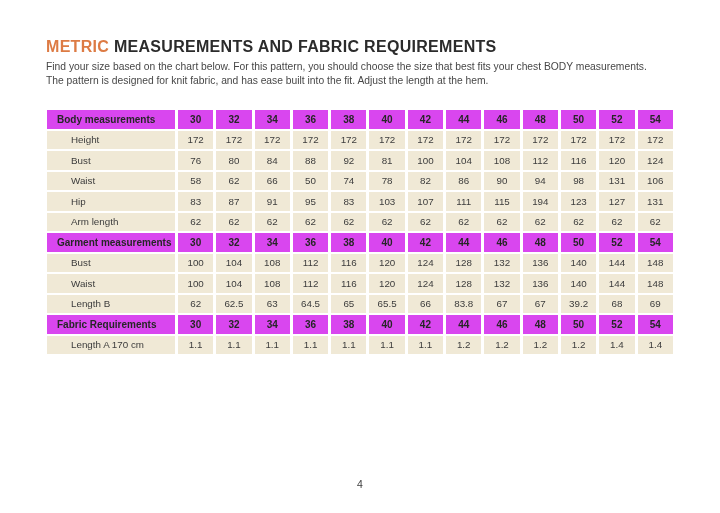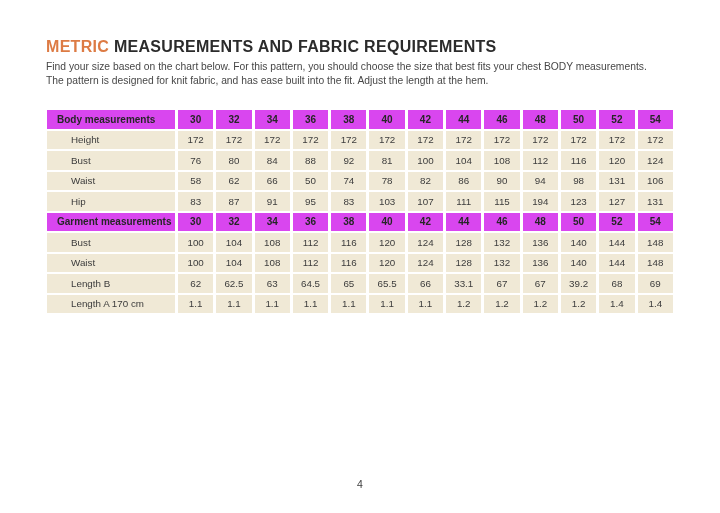--- a/index.html
+++ b/index.html
@@ -162,20 +162,36 @@
           <td>83</td>
           <td>103</td>
           <td>107</td>
           <td>111</td>
           <td>115</td>
           <td>194</td>
           <td>123</td>
           <td>127</td>
           <td>131</td>
         </tr>
+        <tr>
+          <td class="label">Arm length</td>
+          <td>62</td>
+          <td>62</td>
+          <td>62</td>
+          <td>62</td>
+          <td>62</td>
+          <td>62</td>
+          <td>62</td>
+          <td>62</td>
+          <td>62</td>
+          <td>62</td>
+          <td>62</td>
+          <td>62</td>
+          <td>62</td>
+        </tr>
         <tr class="section-header">
           <td class="label">Garment measurements</td>
           <td>30</td>
           <td>32</td>
           <td>34</td>
           <td>36</td>
           <td>38</td>
           <td>40</td>
           <td>42</td>
           <td>44</td>
@@ -219,27 +235,43 @@
         </tr>
         <tr>
           <td class="label">Length B</td>
           <td>62</td>
           <td>62.5</td>
           <td>63</td>
           <td>64.5</td>
           <td>65</td>
           <td>65.5</td>
           <td>66</td>
-          <td>33.1</td>
+          <td>83.8</td>
           <td>67</td>
           <td>67</td>
           <td>39.2</td>
           <td>68</td>
           <td>69</td>
         </tr>
+        <tr class="section-header">
+          <td class="label">Fabric Requirements</td>
+          <td>30</td>
+          <td>32</td>
+          <td>34</td>
+          <td>36</td>
+          <td>38</td>
+          <td>40</td>
+          <td>42</td>
+          <td>44</td>
+          <td>46</td>
+          <td>48</td>
+          <td>50</td>
+          <td>52</td>
+          <td>54</td>
+        </tr>
         <tr>
           <td class="label">Length A 170 cm</td>
           <td>1.1</td>
           <td>1.1</td>
           <td>1.1</td>
           <td>1.1</td>
           <td>1.1</td>
           <td>1.1</td>
           <td>1.1</td>
           <td>1.2</td>

